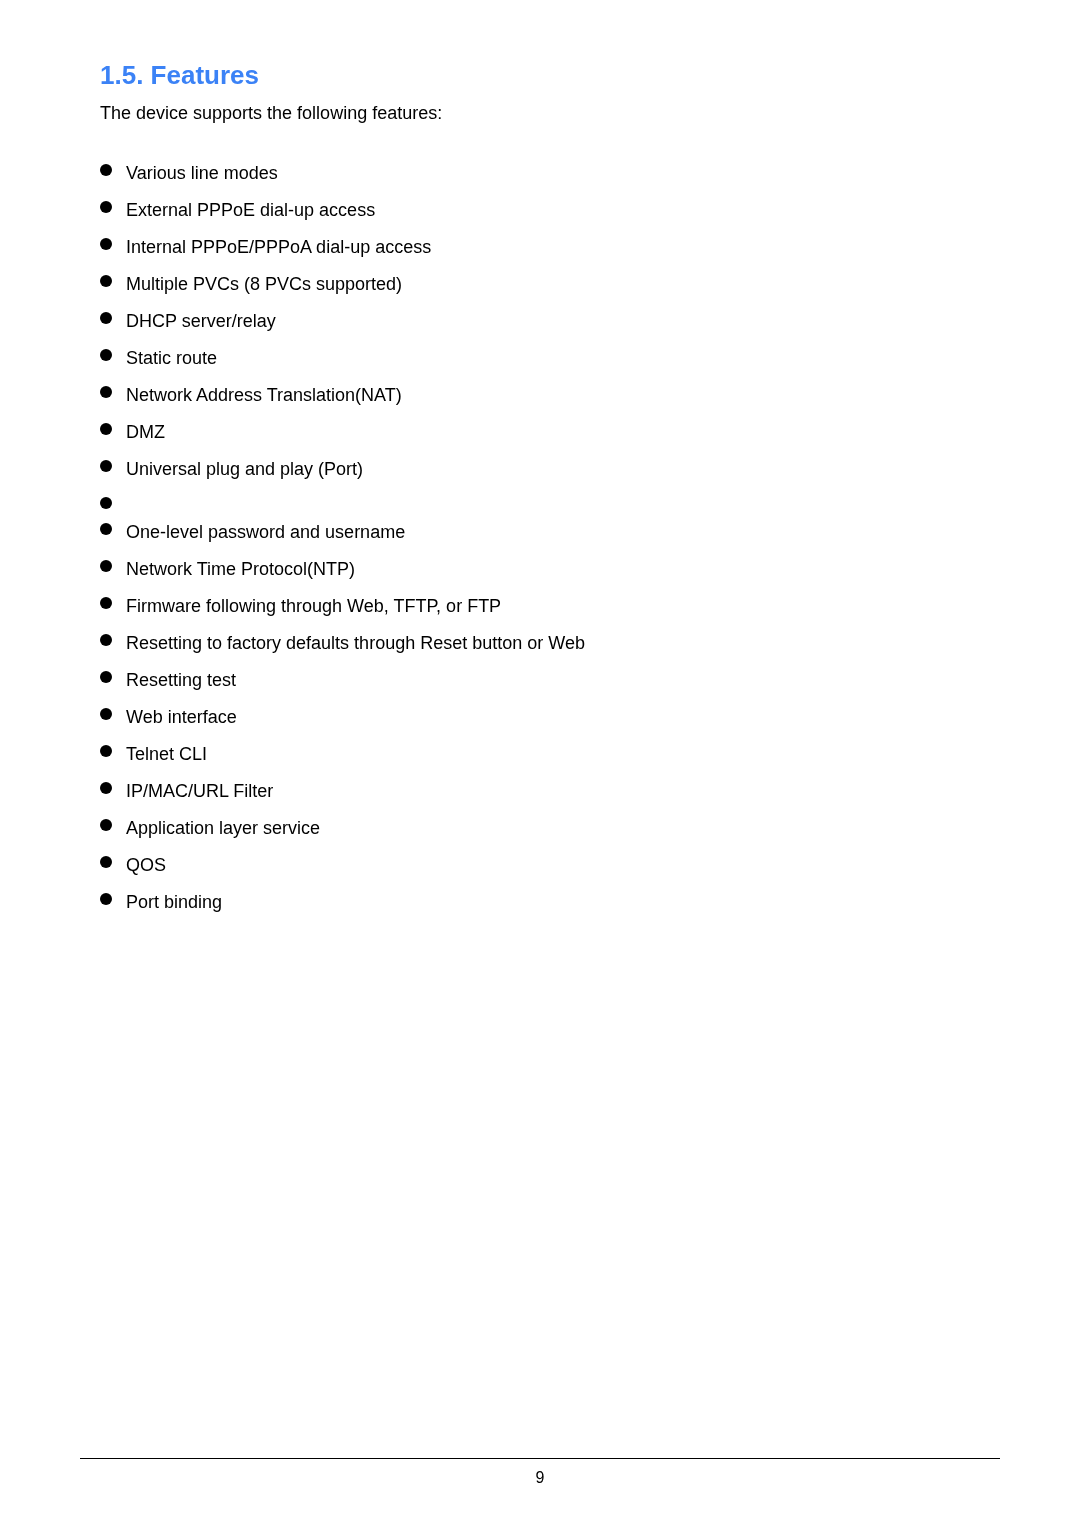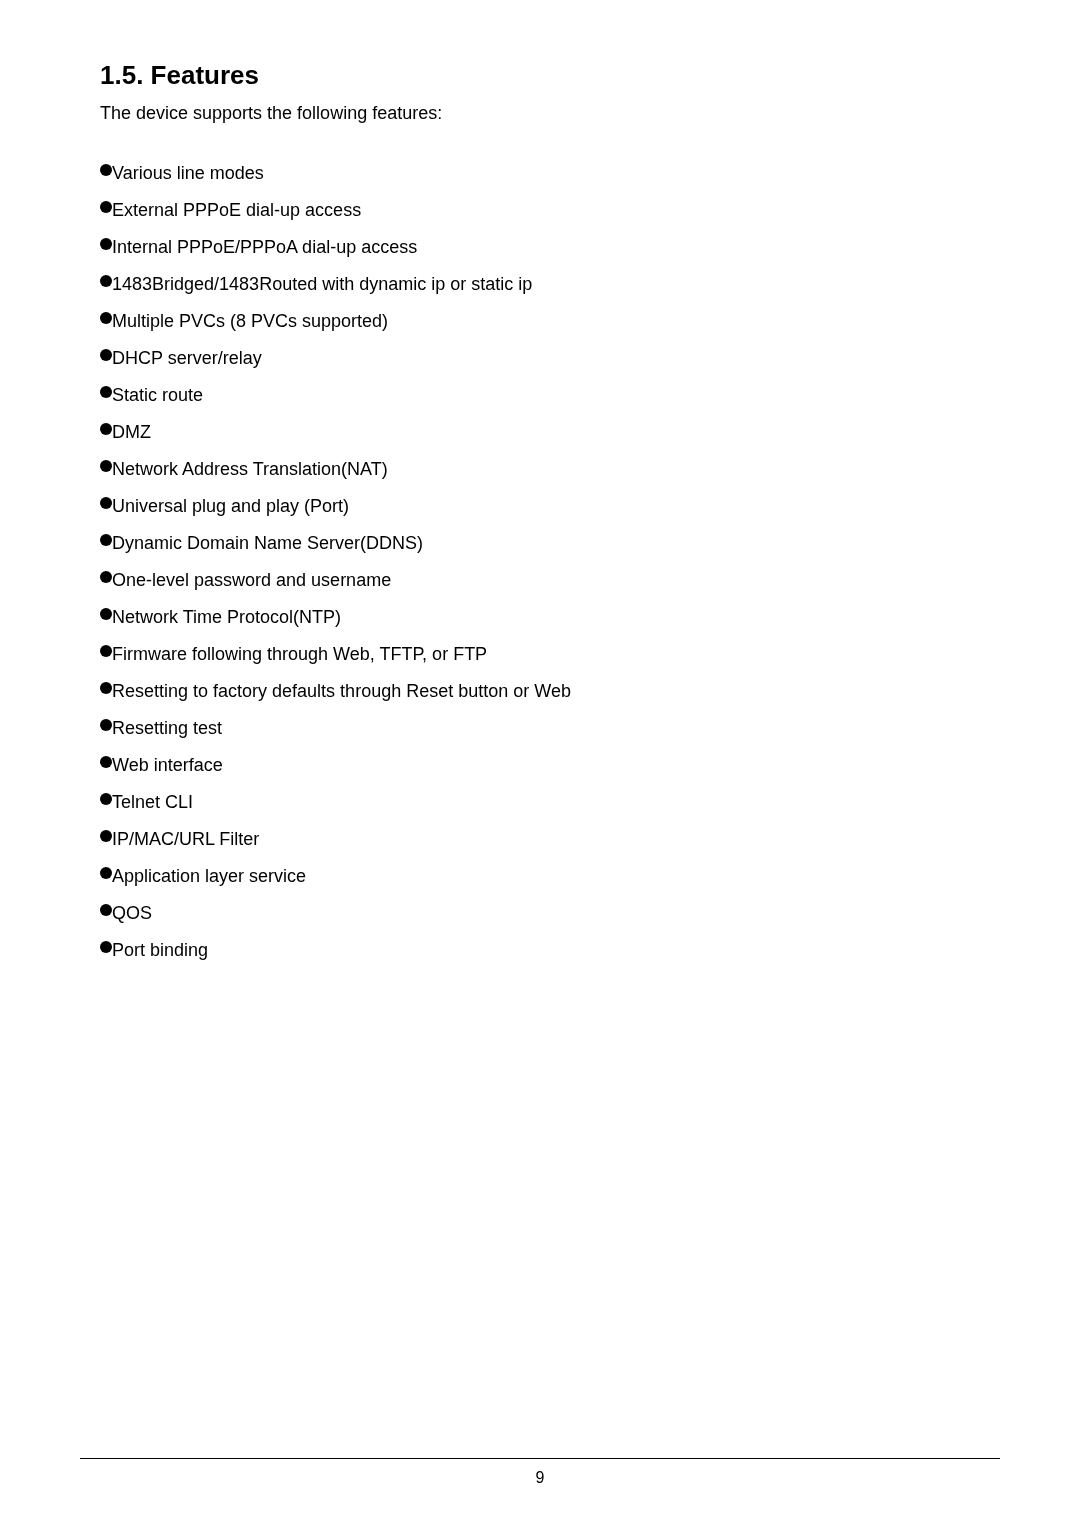--- a/index.html
+++ b/index.html
@@ -20,21 +20,21 @@
       width: 1080px;
       min-height: 1527px;
       background: #ffffff;
       padding: 60px 80px 60px 100px;
       position: relative;
     }
 
     .section-title {
       font-size: 26px;
       font-weight: bold;
-      color: #000000;
+      color: #3b82f6;
       margin-bottom: 12px;
     }
 
     .section-intro {
       font-size: 18px;
       color: #000000;
       margin-bottom: 36px;
     }
 
     .feature-list {
@@ -42,20 +42,21 @@
       padding: 0;
       margin: 0;
     }
 
     .feature-list li {
       font-size: 18px;
       color: #000000;
       margin-bottom: 10px;
       display: flex;
       align-items: flex-start;
+      gap: 14px;
       line-height: 1.5;
     }
 
     .bullet {
       display: inline-block;
       width: 12px;
       height: 12px;
       background: #000000;
       border-radius: 50%;
       margin-top: 4px;
@@ -99,49 +100,44 @@
       <li>
         <span class="bullet"></span>
         <span>External PPPoE dial-up access</span>
       </li>
       <li>
         <span class="bullet"></span>
         <span>Internal PPPoE/PPPoA dial-up access</span>
       </li>
       <li>
         <span class="bullet"></span>
-        <span>1483Bridged/1483Routed with dynamic ip or static ip</span>
-      </li>
-      <li>
-        <span class="bullet"></span>
         <span>Multiple PVCs (8 PVCs supported)</span>
       </li>
       <li>
         <span class="bullet"></span>
         <span>DHCP server/relay</span>
       </li>
       <li>
         <span class="bullet"></span>
         <span>Static route</span>
       </li>
       <li>
         <span class="bullet"></span>
-        <span>DMZ</span>
+        <span>Network Address Translation(NAT)</span>
       </li>
       <li>
         <span class="bullet"></span>
-        <span>Network Address Translation(NAT)</span>
+        <span>DMZ</span>
       </li>
       <li>
         <span class="bullet"></span>
         <span>Universal plug and play (Port)</span>
       </li>
       <li>
         <span class="bullet"></span>
-        <span>Dynamic Domain Name Server(DDNS)</span>
       </li>
       <li>
         <span class="bullet"></span>
         <span>One-level password and username</span>
       </li>
       <li>
         <span class="bullet"></span>
         <span>Network Time Protocol(NTP)</span>
       </li>
       <li>

